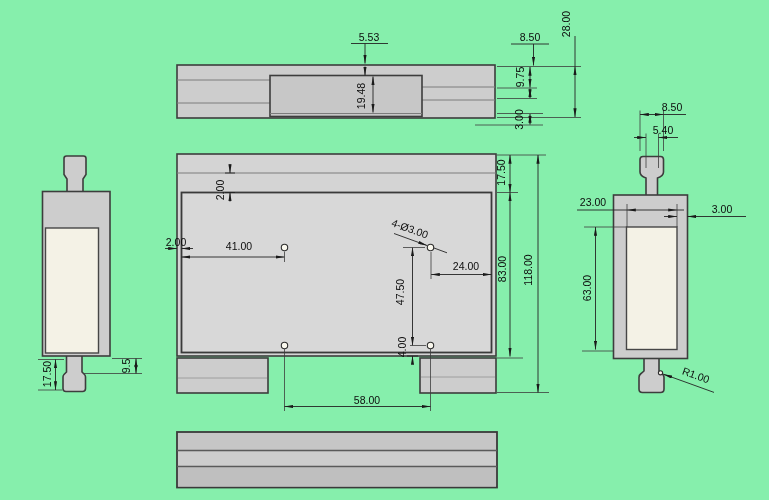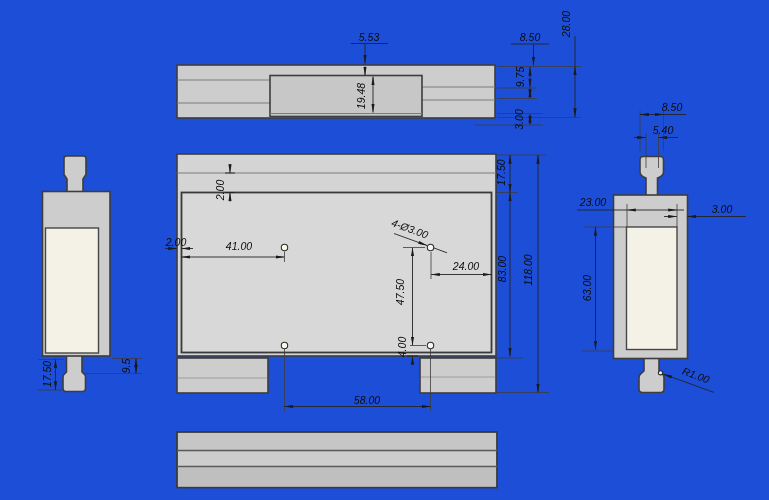--- a/index.html
+++ b/index.html
@@ -1,17 +1,17 @@
 <!DOCTYPE html>
 <html><head>
 <meta charset="utf-8">
 <style>
   html,body{margin:0;padding:0;background:#ECEADD;}
-  .stage{position:relative;width:769px;height:500px;background:#1d4ed8;overflow:hidden;
-         font-family:"Liberation Sans", sans-serif;font-style:italic;}
+  .stage{position:relative;width:769px;height:500px;background:#86efac;overflow:hidden;
+         font-family:"Liberation Sans", sans-serif;}
   svg{position:absolute;left:0;top:0;}
   .part{fill:#CDCDCD;stroke:#3D3D3D;stroke-width:1.6;}
   .part-light{fill:#D4D4D4;stroke:#3D3D3D;stroke-width:1.6;}
   .inner{fill:#D8D8D8;stroke:#3A3A3A;stroke-width:1.8;}
   .cavity{fill:#F4F2E6;stroke:#464646;stroke-width:1.4;}
   .band{stroke:#7C7C7C;stroke-width:1;fill:none;}
   .band-lt{stroke:#9E9E9E;stroke-width:1;fill:none;}
   .dim{stroke:#242424;stroke-width:0.9;fill:none;}
   .ext{stroke:#3C3C3C;stroke-width:0.8;fill:none;}
   .hole{fill:#FAF8EE;stroke:#2E2E2E;stroke-width:1.1;}

